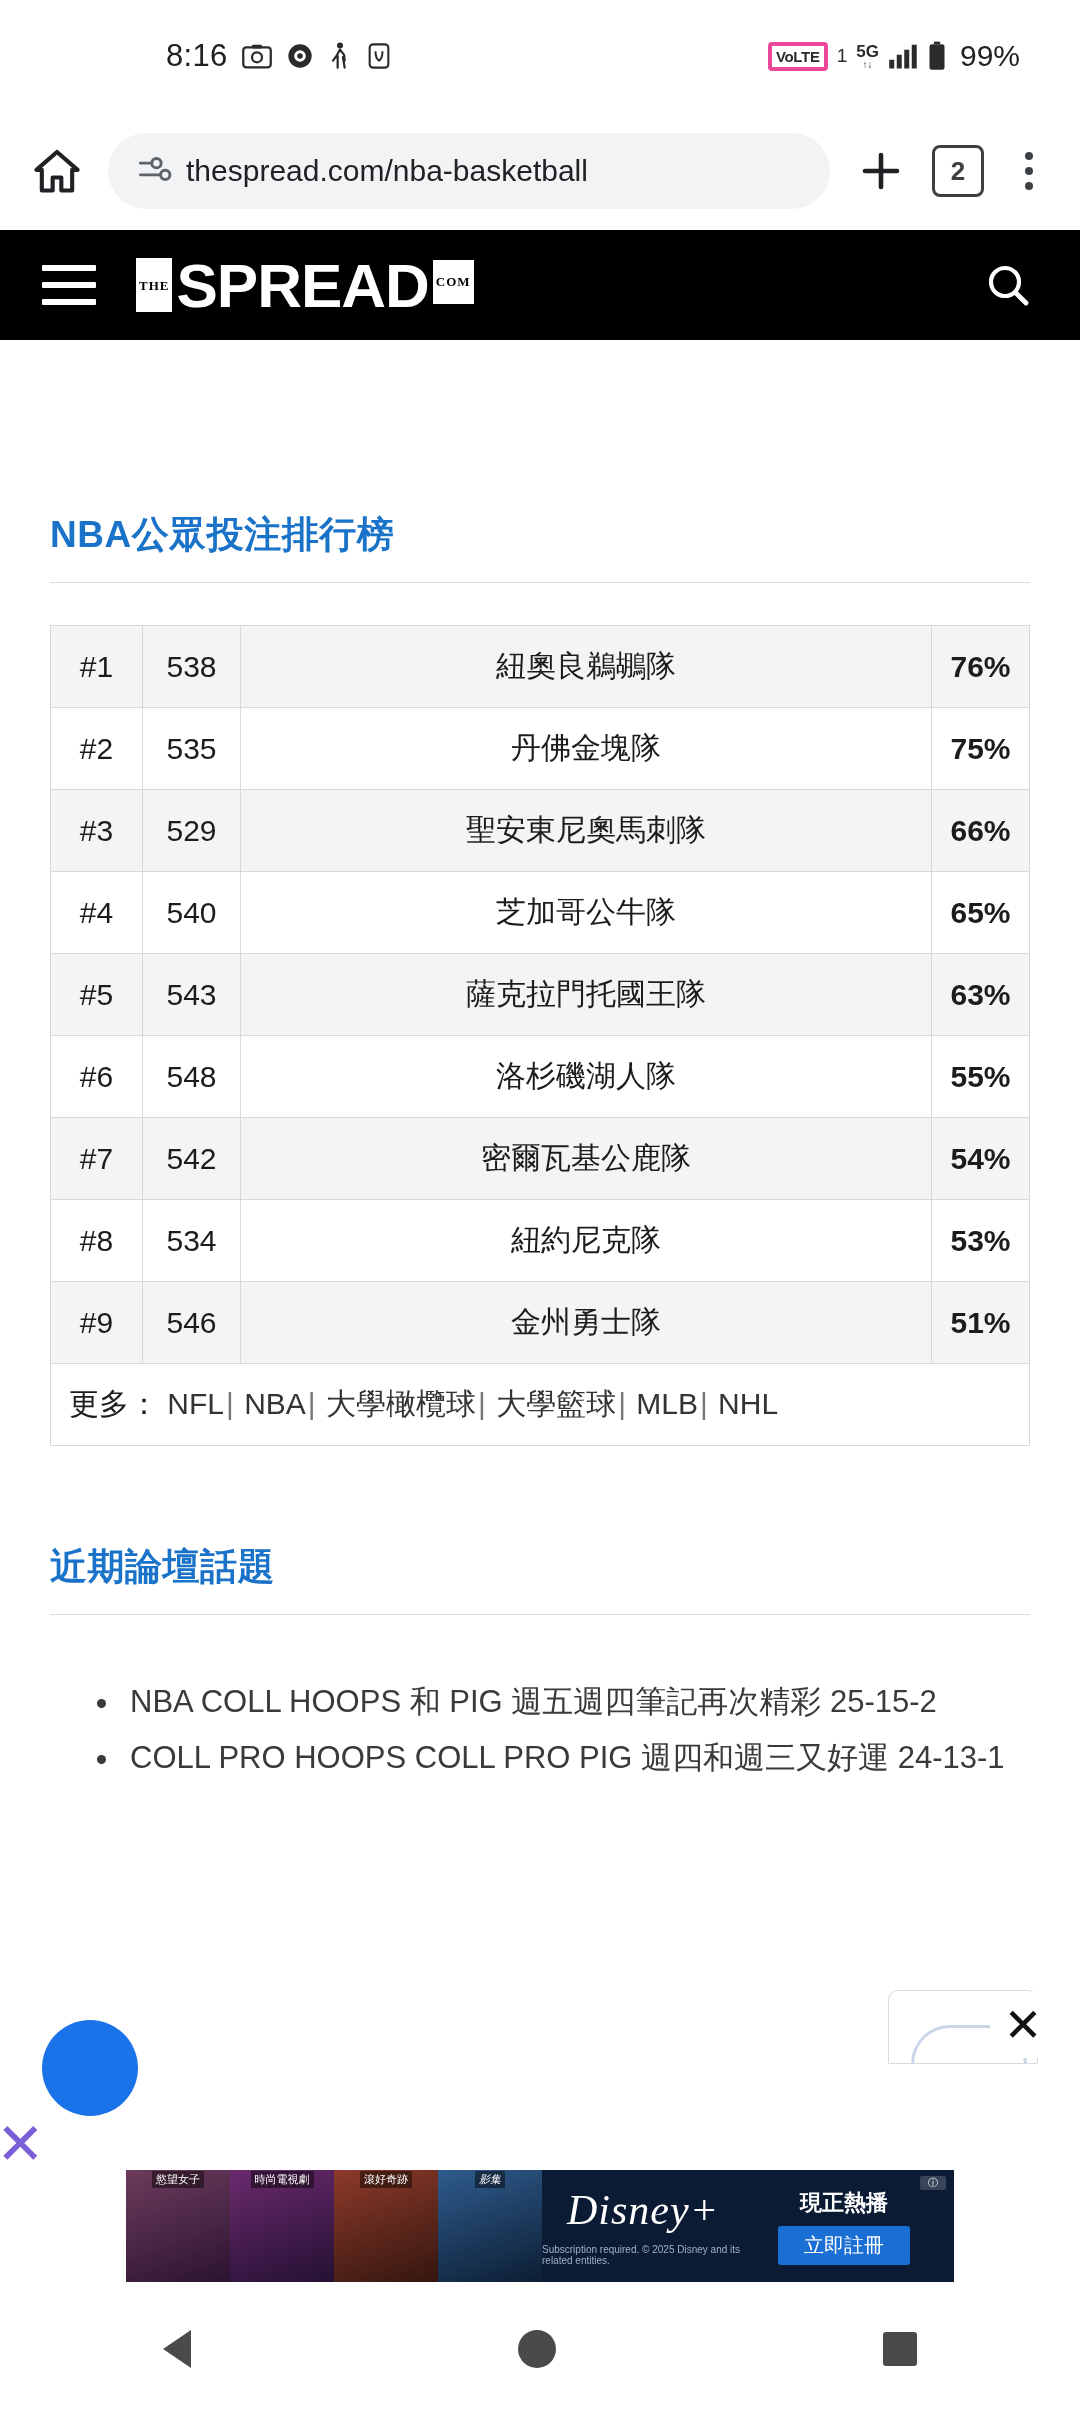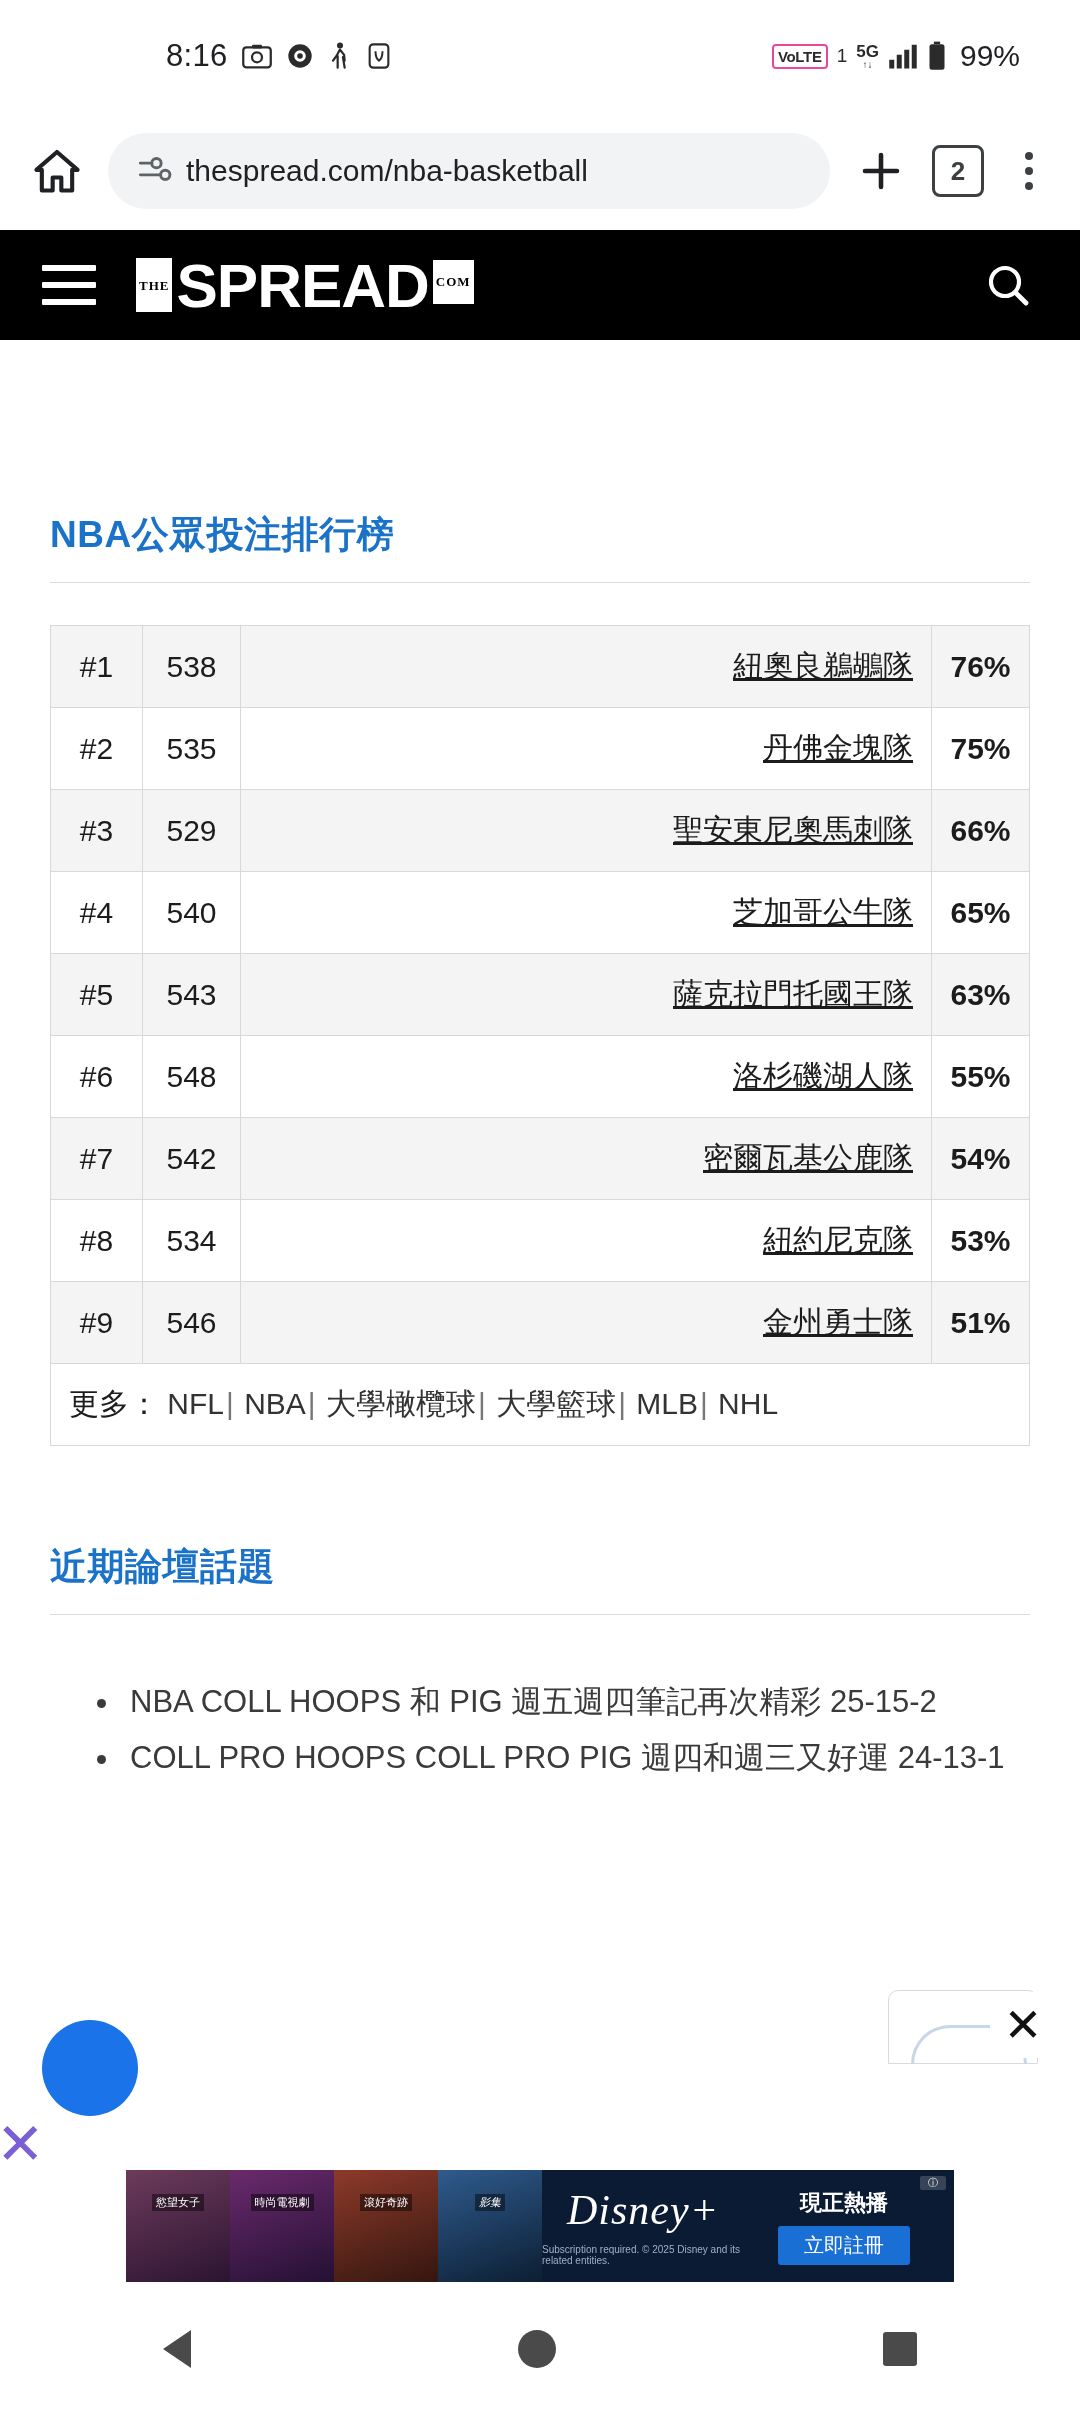--- a/index.html
+++ b/index.html
@@ -39,21 +39,21 @@
     letter-spacing: 0.3px;
   }
   .sb-icon { display: inline-flex; align-items: center; justify-content: center; }
   .sb-right {
     display: flex;
     align-items: center;
     gap: 9px;
     padding-right: 24px;
   }
   .volte {
-    border: 2px solid #ec4899;
+    border: 4px solid #ec4899;
     border-radius: 4px;
     font-size: 15px;
     font-weight: bold;
     padding: 2px 4px;
     letter-spacing: -0.3px;
   }
   .sb-num { font-size: 19px; }
   .fiveg { font-size: 17px; font-weight: bold; line-height: 1; text-align: center; }
   .fiveg small { display: block; font-size: 10px; font-weight: normal; }
   .battery-pct { font-size: 30px; color: #202124; margin-left: 4px; }
@@ -174,21 +174,21 @@
     height: 82px;
     font-size: 30px;
     color: #1c1c1c;
     padding: 0 18px;
     vertical-align: middle;
   }
   table.ranks tr.odd td { background: #f4f4f4; }
   table.ranks tr.even td { background: #ffffff; }
   td.c-rank { width: 92px; text-align: center; }
   td.c-num  { width: 98px; text-align: center; }
-  td.c-team { text-align: right; padding-left: 22px; text-decoration: underline; }
+  td.c-team { text-align: center; padding-left: 22px; }
   td.c-pct  { width: 98px; text-align: center; font-weight: bold; }
   td.footer-links {
     font-size: 29px;
     color: #333;
     background: #ffffff;
     padding-left: 22px;
   }
   .footer-links a { color: #333; text-decoration: none; text-align: center; }
   .sep { color: #777; padding: 0 2px; }
 
@@ -273,21 +273,21 @@
   .ad-thumb {
     width: 104px;
     height: 112px;
     position: relative;
     display: flex;
     align-items: flex-start;
     justify-content: center;
   }
   .ad-thumb .tag {
     position: absolute;
-    top: 24px;
+    top: 1px;
     font-size: 11px;
     color: #fff;
     background: rgba(0,0,0,0.45);
     padding: 1px 4px;
     white-space: nowrap;
     text-align: right;
   }
   .t1 { background: linear-gradient(160deg,#6d3b5c,#2b1430); }
   .t2 { background: linear-gradient(160deg,#8d3a2a,#34160f); }
   .t3 { background: linear-gradient(160deg,#6a2a6d,#241033); }

